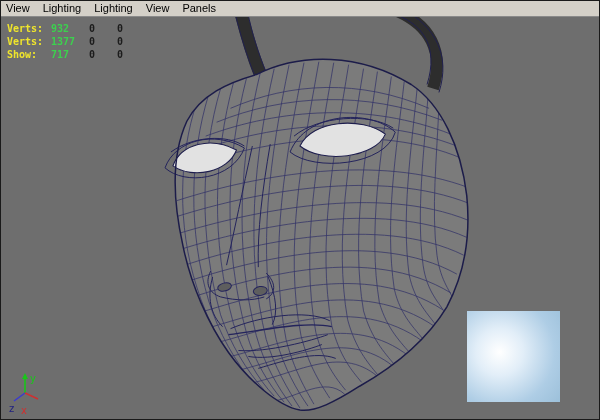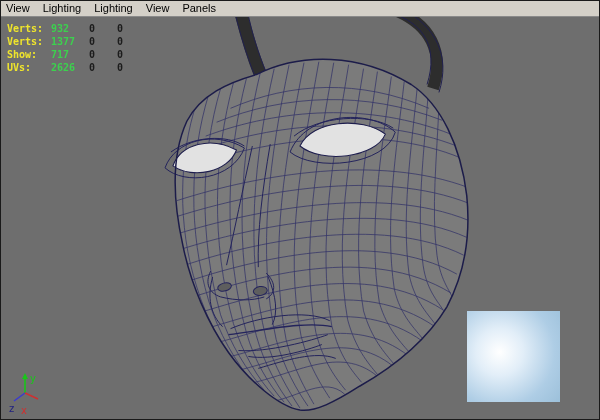--- a/index.html
+++ b/index.html
@@ -129,23 +129,20 @@
     <div class="hud">
       <div class="hud-row">
         <span class="hud-label">Verts:</span><span class="hud-val">932</span><span class="hud-zero">0</span><span class="hud-zero">0</span>
       </div>
       <div class="hud-row">
         <span class="hud-label">Verts:</span><span class="hud-val">1377</span><span class="hud-zero">0</span><span class="hud-zero">0</span>
       </div>
       <div class="hud-row">
         <span class="hud-label">Show:</span><span class="hud-val">717</span><span class="hud-zero">0</span><span class="hud-zero">0</span>
       </div>
-      <div class="hud-row">
-        <span class="hud-label">UVs:</span><span class="hud-val">2626</span><span class="hud-zero">0</span><span class="hud-zero">0</span>
-      </div>
     </div>
 
     <div class="watermark"></div>
 
     <svg class="gizmo" viewBox="0 0 60 46">
       <line x1="20" y1="22" x2="20" y2="6" stroke="#19c619" stroke-width="1.6"></line>
       <polygon points="20,2 17,8 23,8" fill="#19c619"></polygon>
       <line x1="20" y1="22" x2="9" y2="30" stroke="#3a3ad0" stroke-width="1.4"></line>
       <line x1="20" y1="22" x2="33" y2="28" stroke="#d03030" stroke-width="1.4"></line>
       <text x="25" y="11" class="gz-text" fill="#19c619">y</text>

